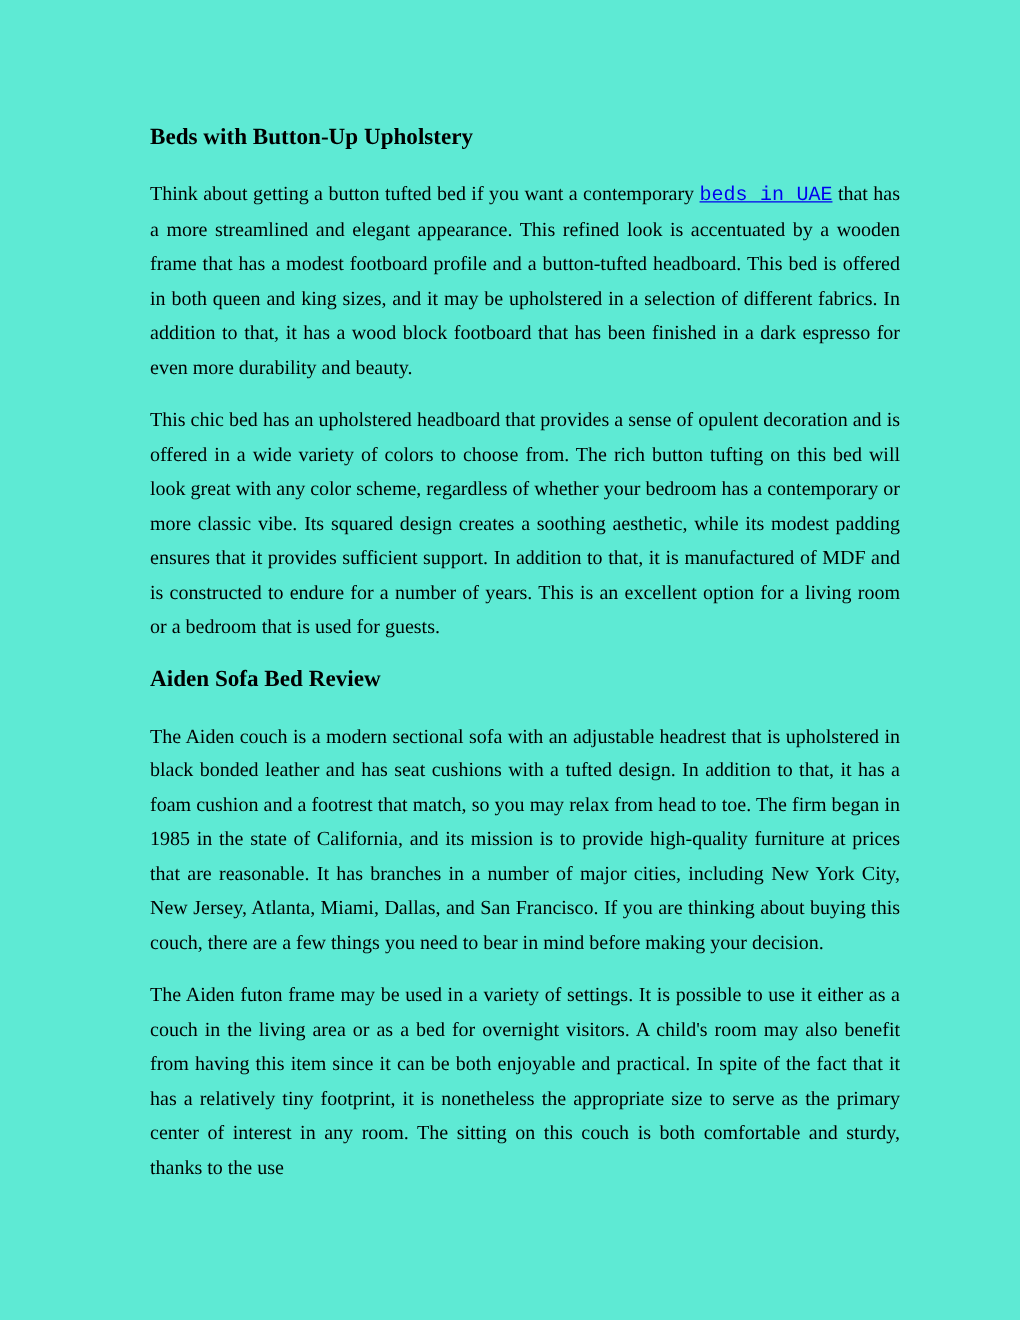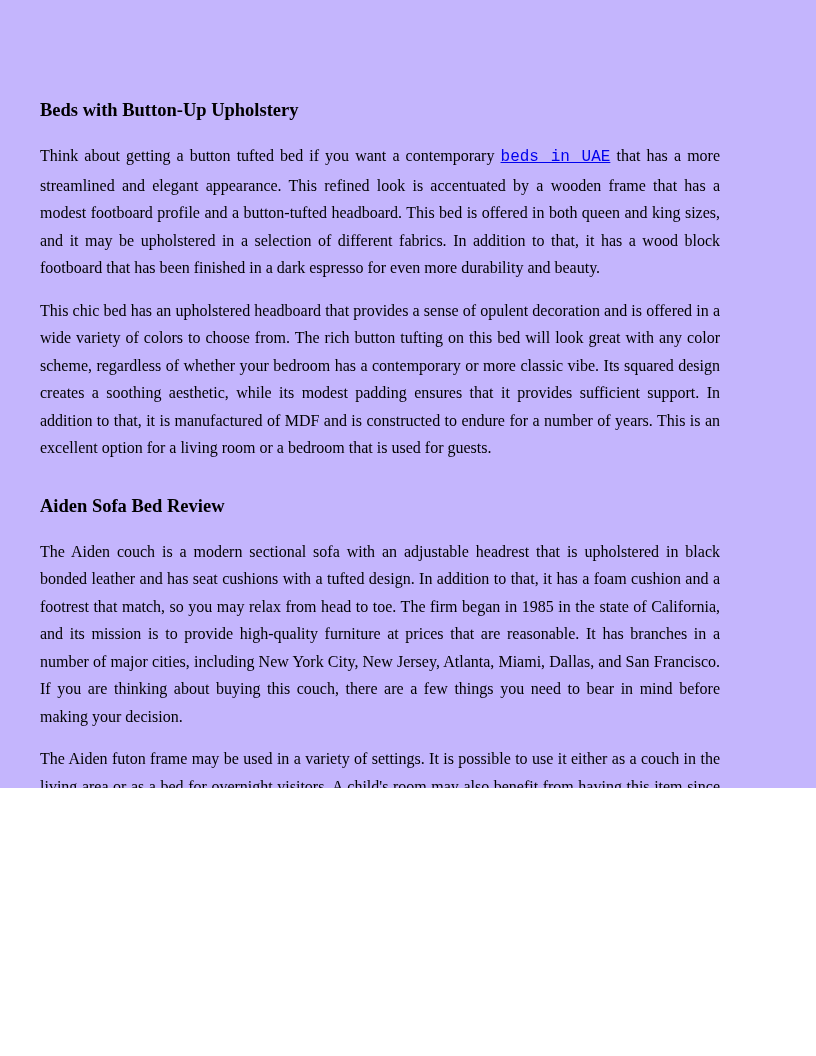--- a/index.html
+++ b/index.html
@@ -3,39 +3,39 @@
 <meta charset="utf-8">
 <style>
   html, body {
     margin: 0;
     padding: 0;
     background: #ffffff;
   }
   .page {
     position: relative;
     width: 816px;
-    height: 788px;
+    height: 1056px;
     box-sizing: border-box;
-    background: #c4b5fd;
-    padding: 99px 96px 0 40px;
+    background: #5eead4;
+    padding: 99px 96px 0 120px;
     overflow: hidden;
     font-family: "Liberation Serif", serif;
     font-size: 16px;
     color: #000000;
   }
   .doc-heading {
     font-family: "Liberation Serif", serif;
     font-size: 18.5px;
     font-weight: bold;
     color: #000000;
     margin: 0 0 21px 0;
     line-height: 1.2;
   }
   .doc-heading.spaced {
-    margin-top: 33px;
+    margin-top: 17px;
   }
   .body-para {
     margin: 0 0 15px 0;
     text-align: justify;
     line-height: 27.5px;
     color: #000000;
   }
   .doc-link {
     color: #0000EE;
     text-decoration: underline;

